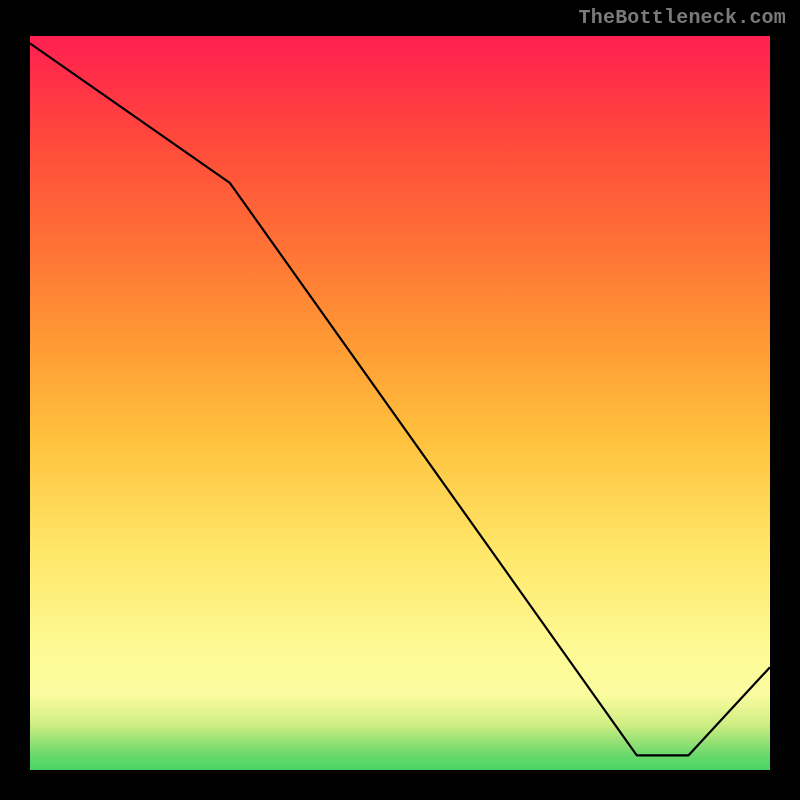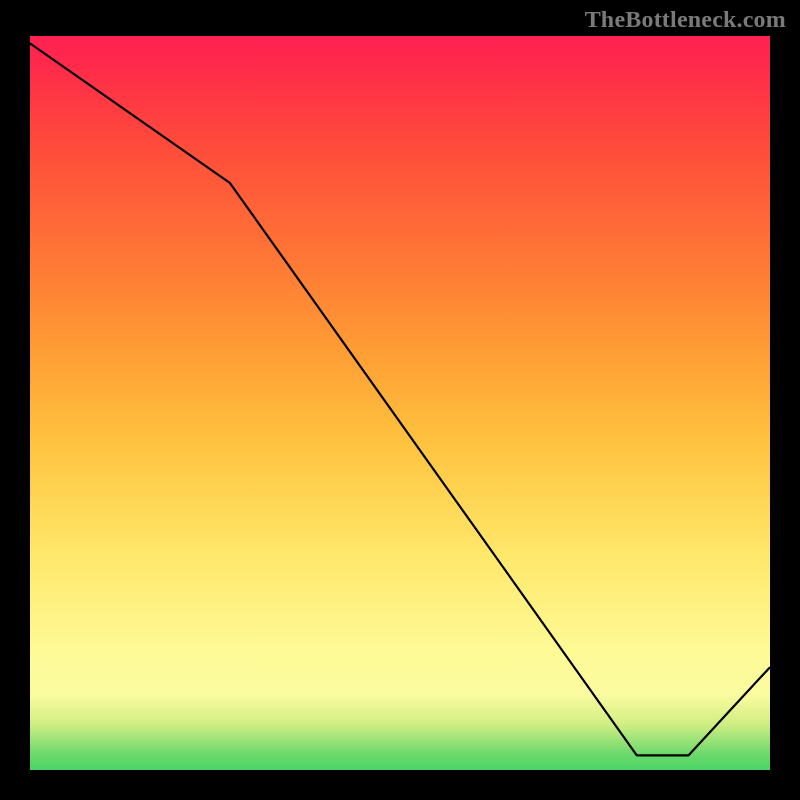--- a/index.html
+++ b/index.html
@@ -13,24 +13,24 @@
   }
   .container {
     position: relative;
     width: 800px;
     height: 800px;
   }
   .watermark {
     position: absolute;
     top: 6px;
     right: 14px;
-    font-size: 24px;
+    font-size: 20px;
     font-weight: bold;
     color: #7a7a7a;
-    font-family: Liberation Serif, serif;
+    font-family: Liberation Mono, monospace;
     letter-spacing: 0.2px;
   }
   svg {
     display: block;
   }
 </style>
 </head>
 <body>
 
 <div class="container">

